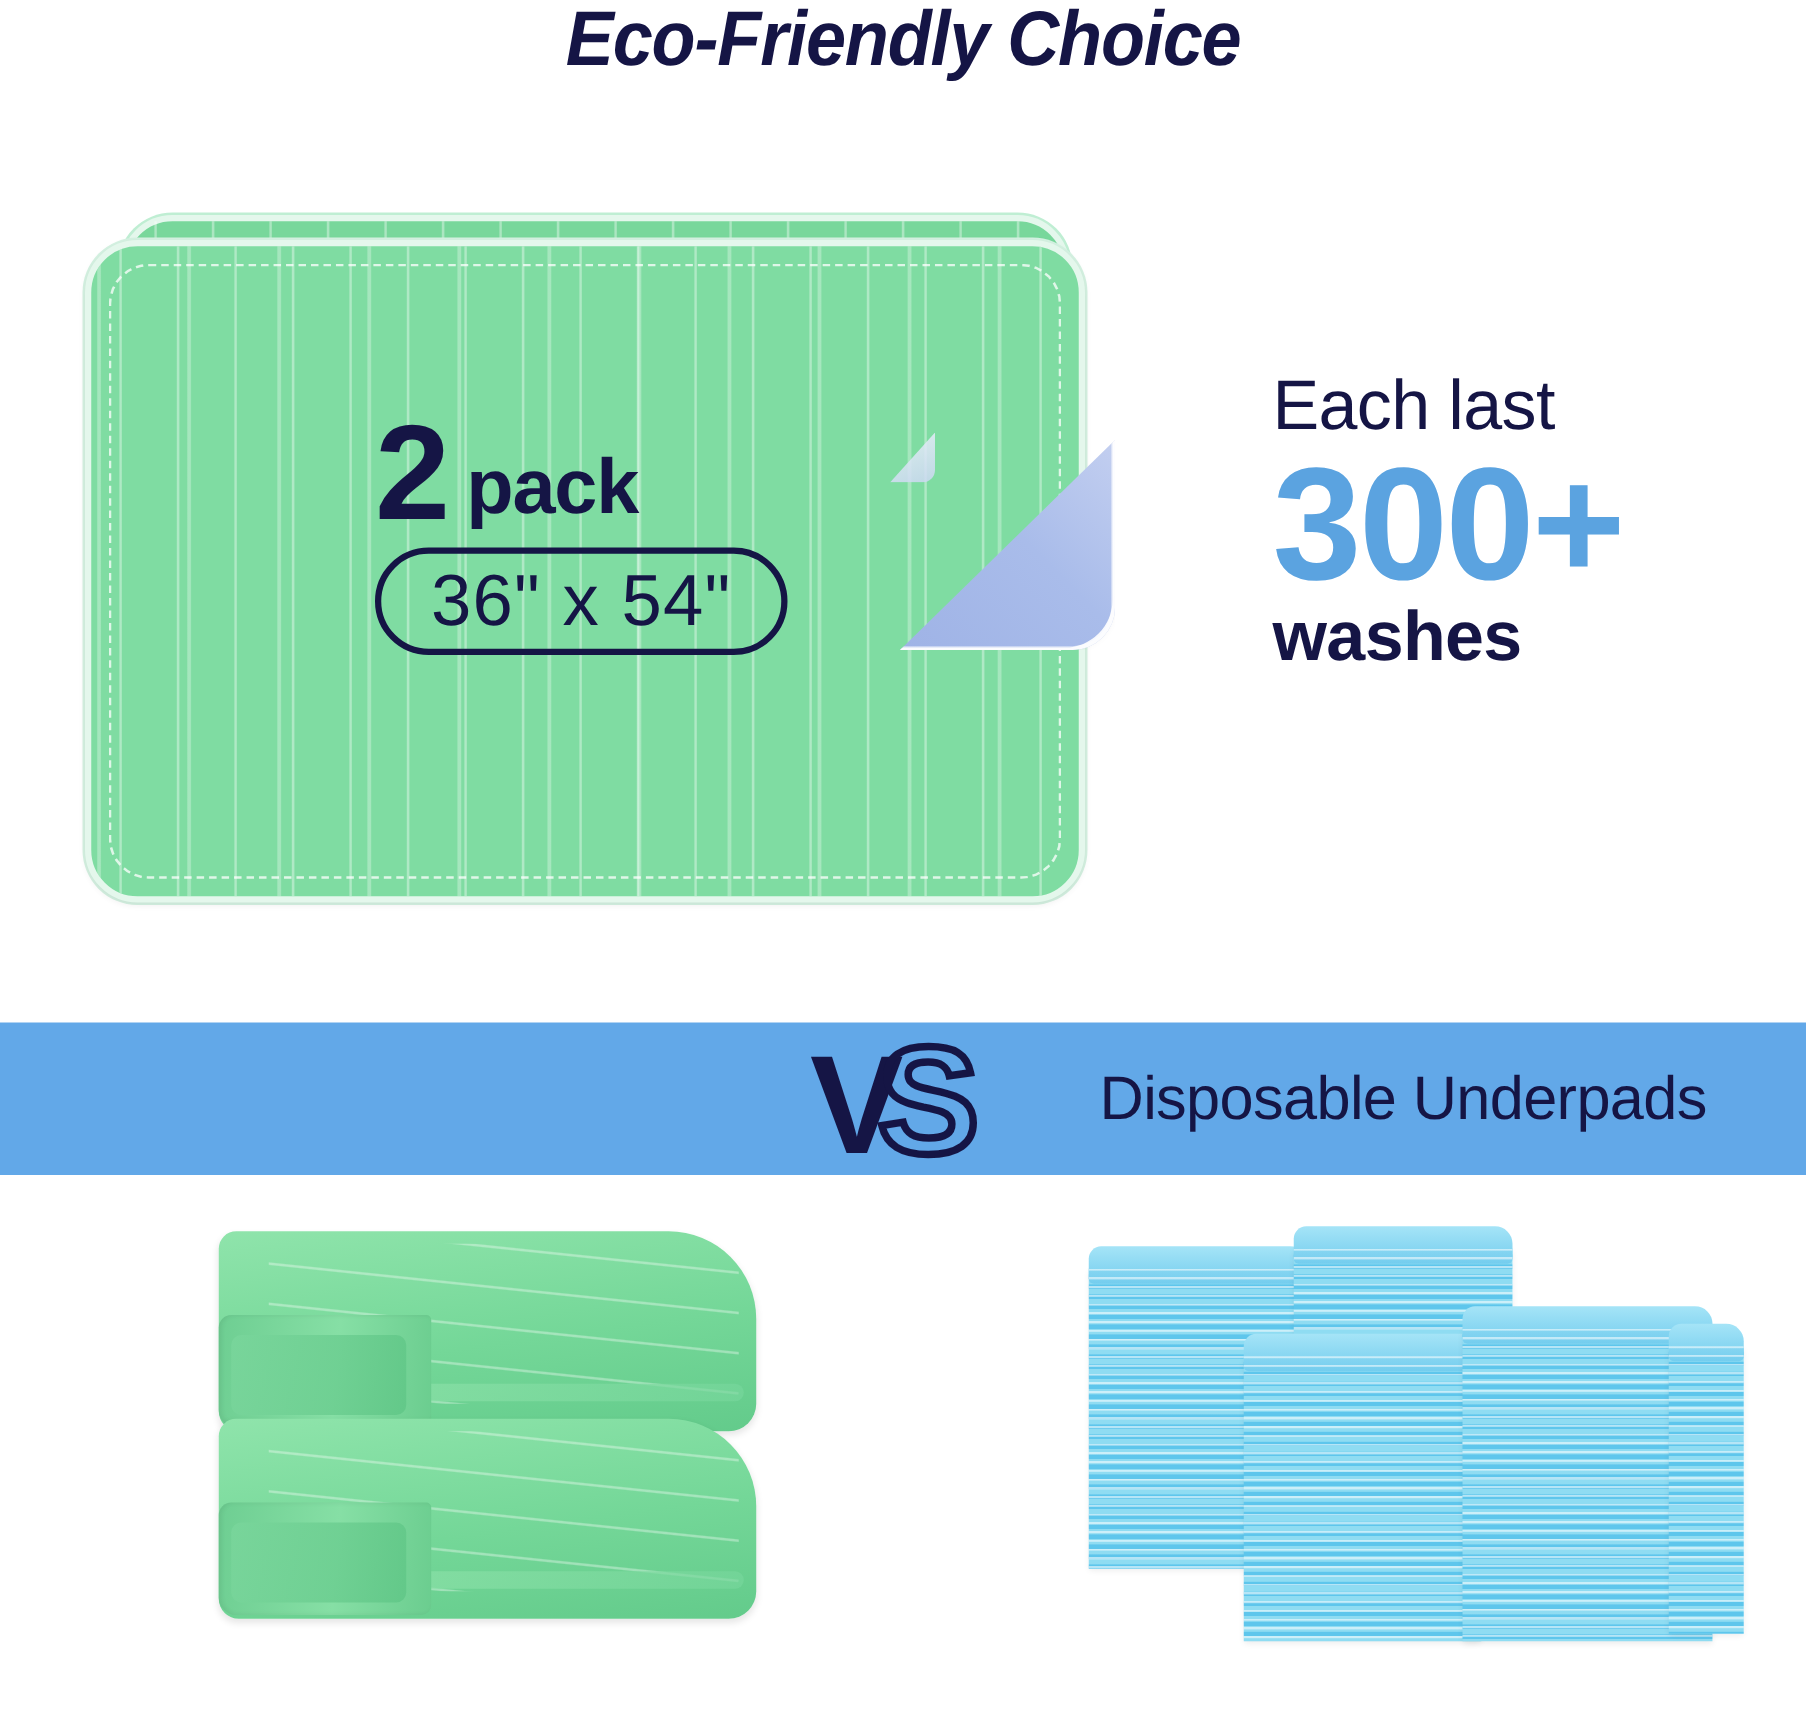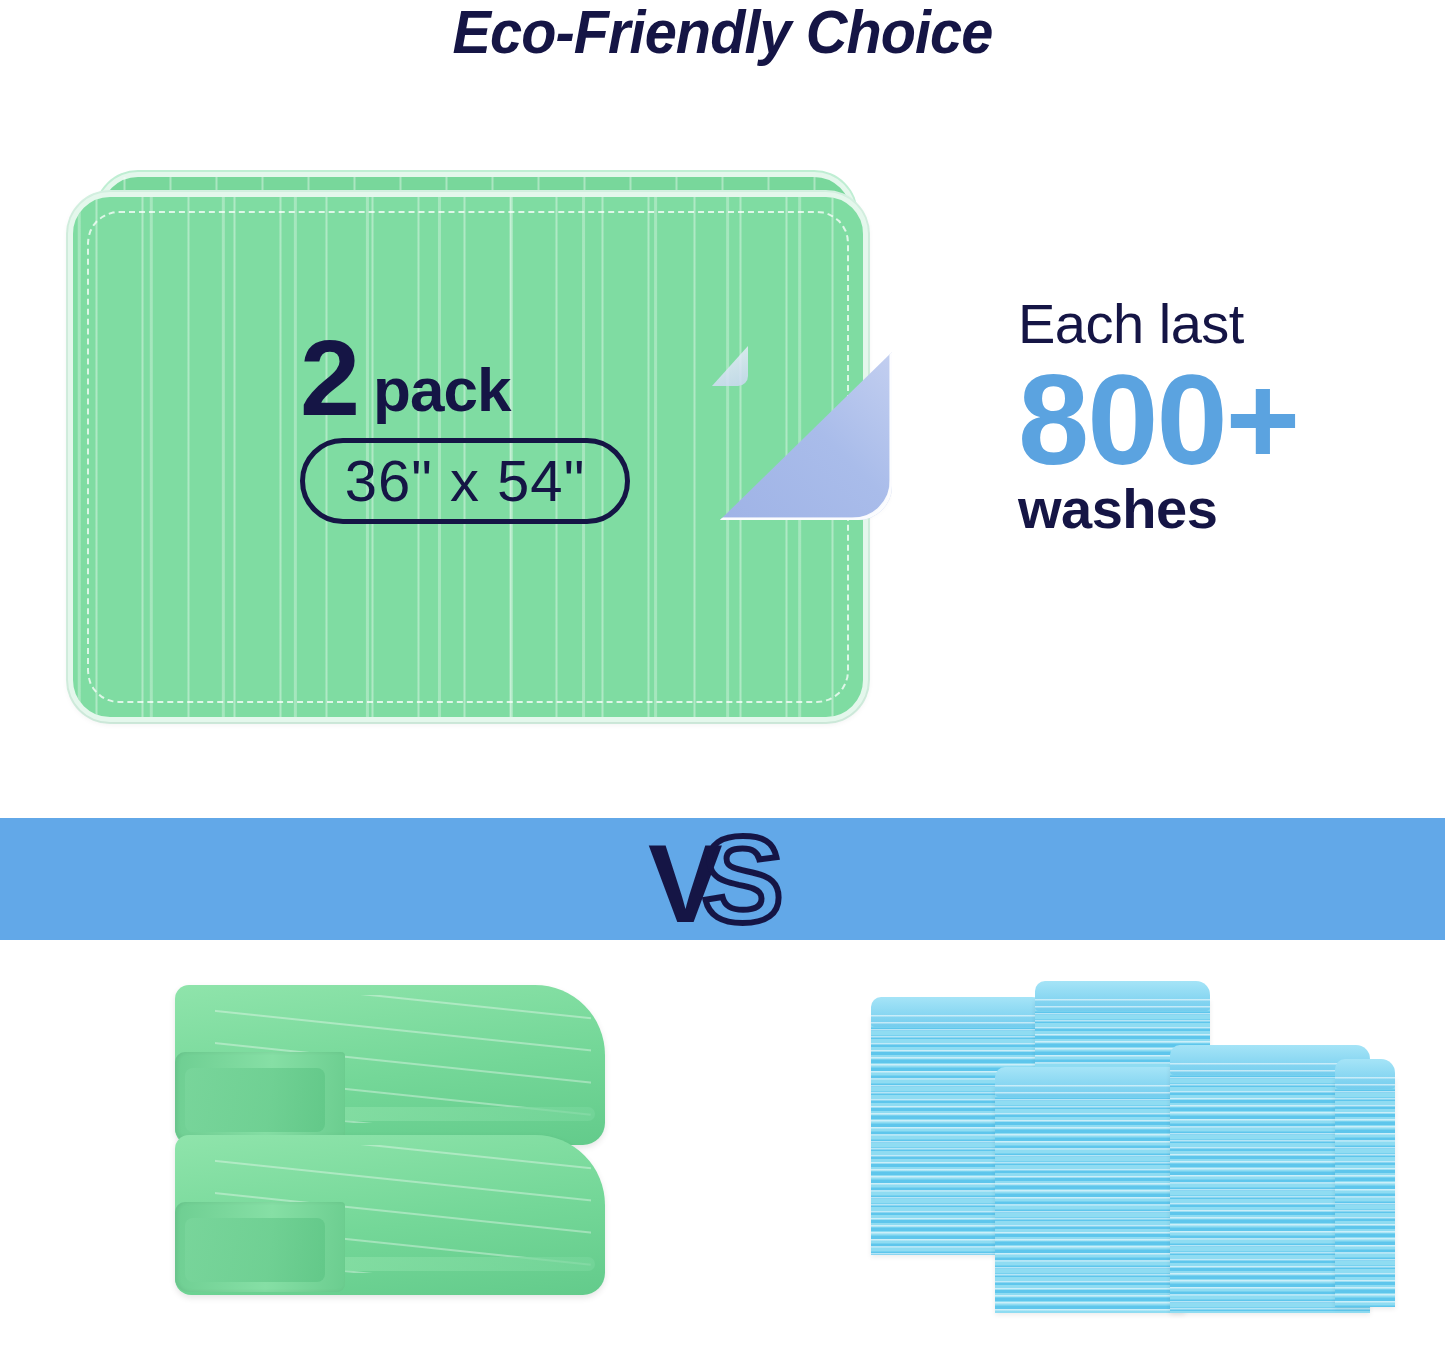--- a/index.html
+++ b/index.html
@@ -244,31 +244,34 @@
       <span class="pack-num">2</span>
       <span class="pack-word">pack</span>
     </div>
     <div class="size-pill">
       <span class="size-text">36" x 54"</span>
     </div>
   </div>
 
   <div class="claim">
     <div class="claim-top">Each last</div>
-    <div class="claim-big">800+</div>
+    <div class="claim-big">300+</div>
     <div class="claim-bot">washes</div>
   </div>
 
   <div class="band">
     <div class="vs">
       <svg width="180" height="118" viewBox="0 0 180 118" aria-hidden="true">
         <text x="8" y="100" font-family="Liberation Sans, sans-serif" font-size="112" font-weight="bold" fill="#151545">V</text>
         <text x="62" y="100" font-family="Liberation Sans, sans-serif" font-size="122" font-weight="bold" fill="none" stroke="#151545" stroke-width="6">S</text>
       </svg>
     </div>
+    <div class="band-right">
+      <span class="band-text">Disposable Underpads</span>
+    </div>
   </div>
 
   <div class="folded">
     <div class="fold-pad top">
       <div class="fp-quilt"></div>
       <div class="fp-lip"></div>
       <div class="fp-crease"></div>
       <div class="fp-crease2"></div>
     </div>
     <div class="fold-pad bot">

